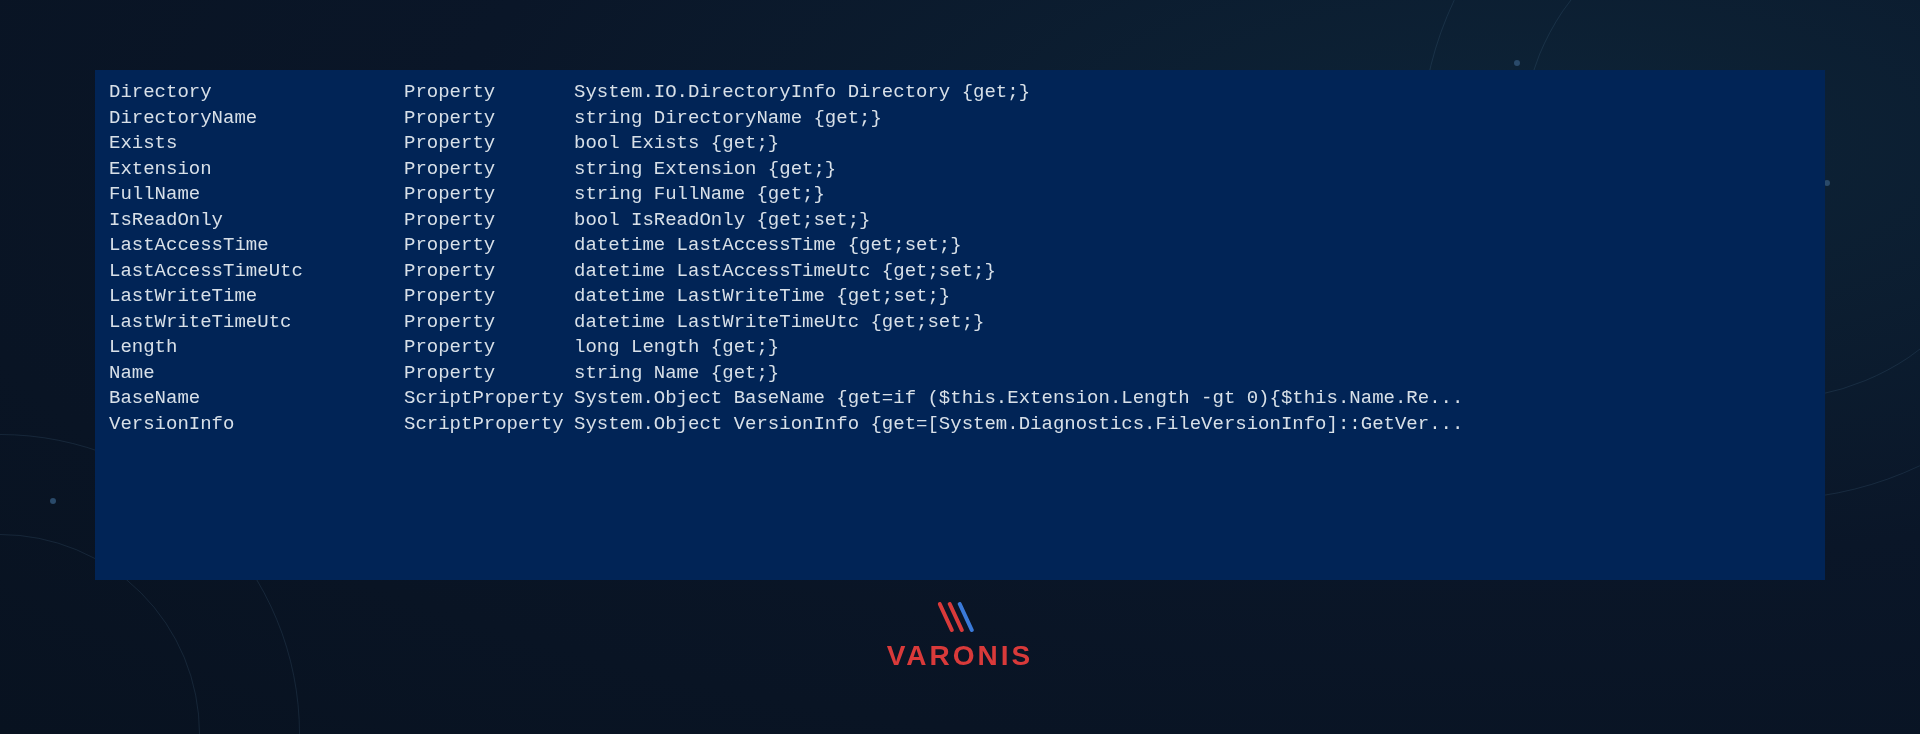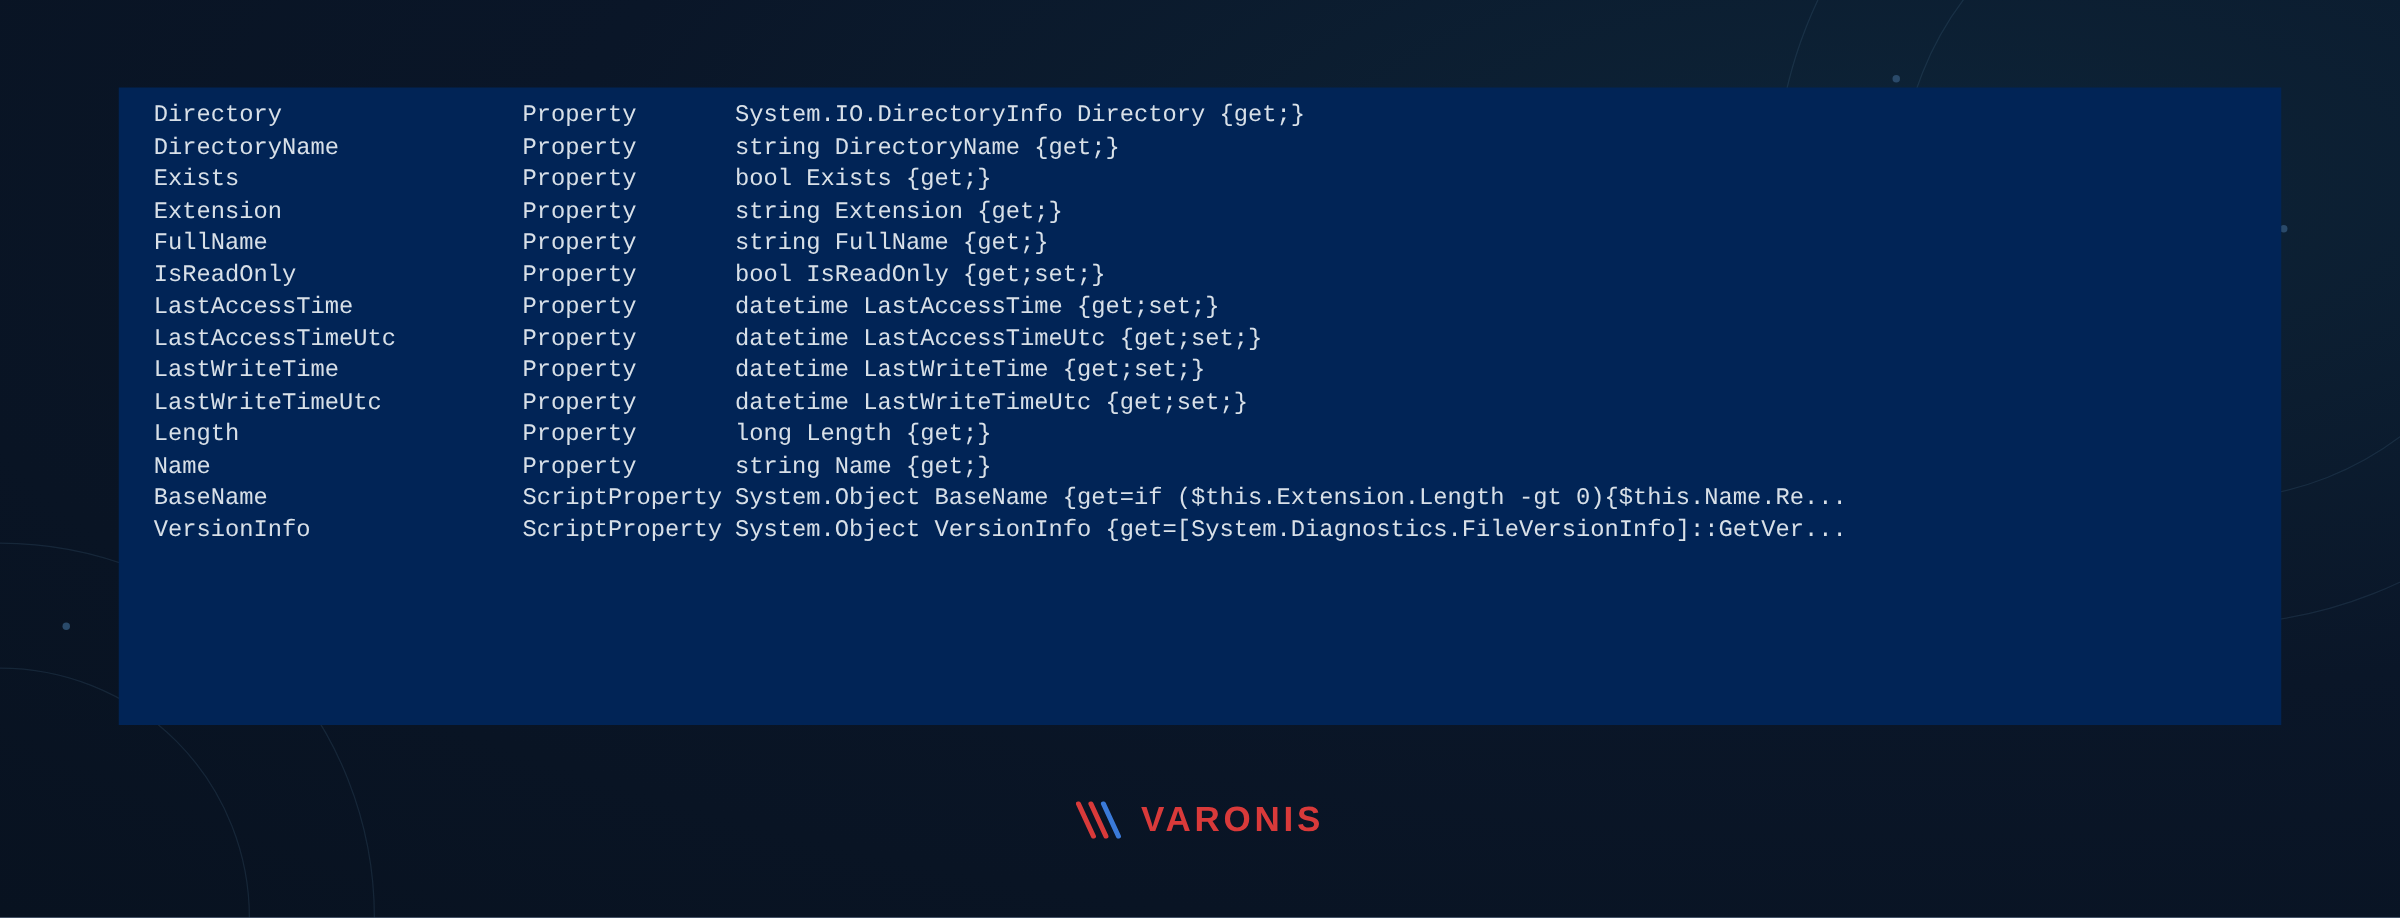--- a/index.html
+++ b/index.html
@@ -41,40 +41,41 @@
   .d2 { top: 60px; right: 400px; }
   .d3 { bottom: 230px; left: 50px; }
 
   .terminal {
     position: absolute;
     top: 70px;
     left: 95px;
     width: 1730px;
     height: 510px;
     background: #012456;
-    padding: 10px 28px;
+    padding: 10px 14px;
     overflow: hidden;
     color: #d8e0e8;
     font-size: 19px;
     line-height: 25.5px;
     white-space: pre;
   }
   .row { display: block; }
   .col-name { display: inline-block; width: 295px; }
   .col-type { display: inline-block; width: 170px; }
   .col-def  { display: inline-block; }
 
   .logo-wrap {
     position: absolute;
     bottom: 62px;
     left: 50%;
     transform: translateX(-50%);
     display: flex;
     align-items: center;
     gap: 8px;
+    flex-direction: column;
   }
   .logo-icon {
     display: inline-flex;
     align-items: flex-end;
     gap: 0;
   }
   .logo-text {
     color: #d93a3a;
     font-family: Arial, Helvetica, sans-serif;
     font-weight: 600;

